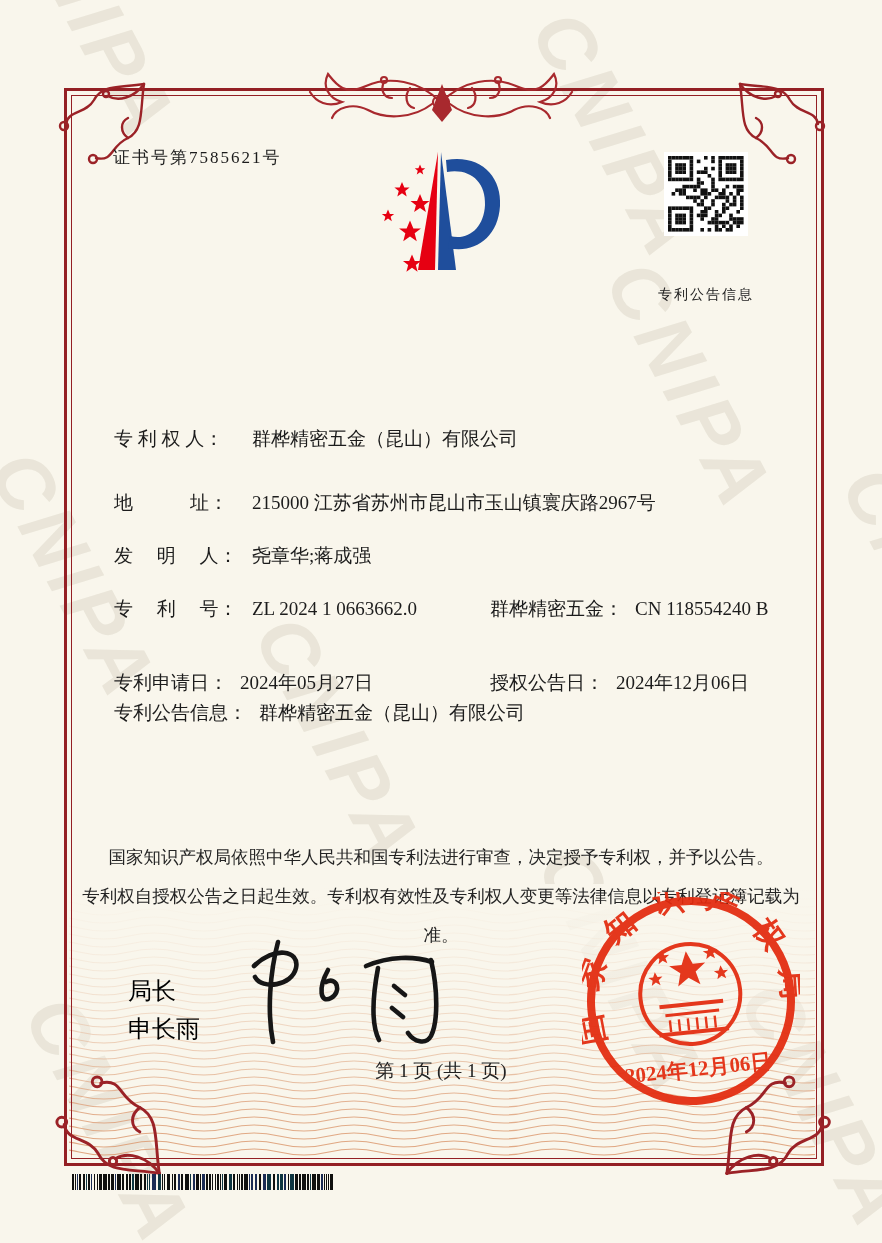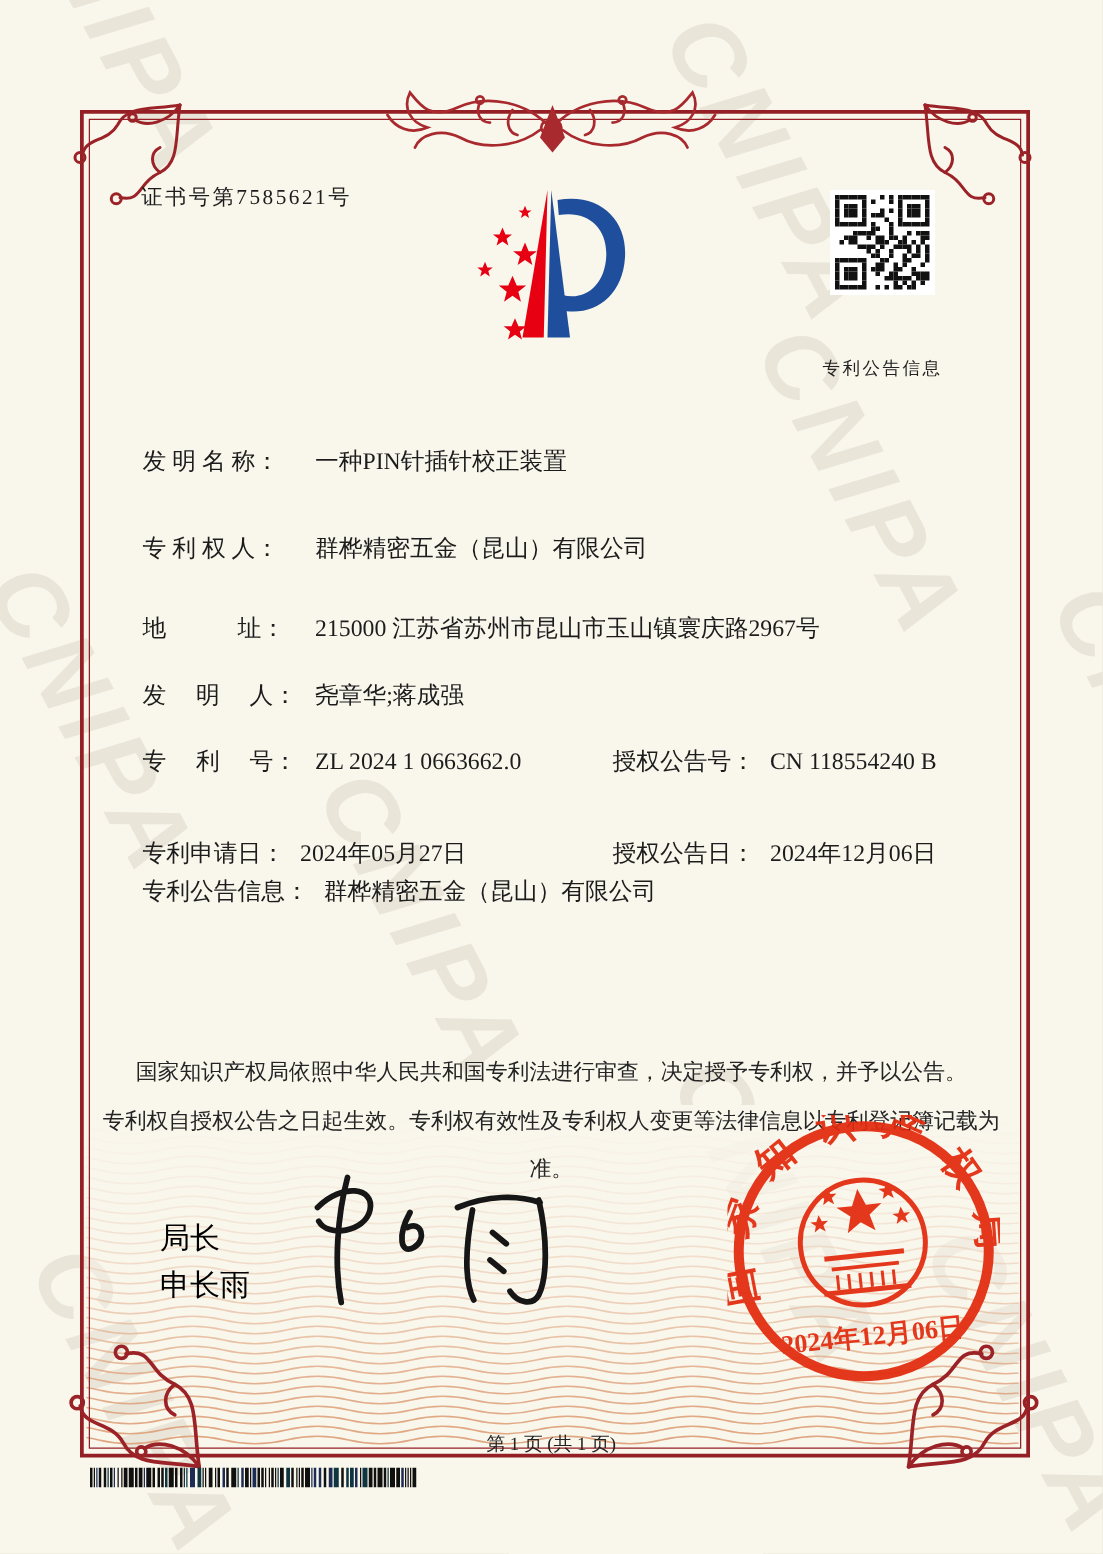--- a/index.html
+++ b/index.html
@@ -37,21 +37,21 @@
   .row .lbl{display:inline-block;}
   .row .lbl.w5{width:126px;}
   .row .val{margin-left:12px;}
   .row .col2{position:absolute;left:376px;top:0;white-space:nowrap;}
   .legal{position:absolute;left:80px;top:838px;width:722px;text-align:center;
     font-size:17.5px;line-height:39px;color:#242424;}
   .officer{position:absolute;left:128px;top:972px;z-index:6;
     font-family:"Liberation Sans","DejaVu Sans",sans-serif;font-size:24px;line-height:38px;color:#000000;}
   .signature{position:absolute;left:238px;top:930px;z-index:6;}
   .seal{position:absolute;left:582px;top:892px;z-index:7;opacity:0.93;}
-  .footer{position:absolute;left:0;top:1146px;width:100%;text-align:center;font-size:15px;color:#222;}
+  .footer{position:absolute;left:0;top:1058px;width:100%;text-align:center;font-size:19px;color:#222;}
   .barcode{position:absolute;left:72px;top:1174px;z-index:6;}
   .hidden-defs{position:absolute;width:0;height:0;overflow:hidden;}
 </style>
 </head>
 <body>
 
 <div class="page">
 
   <svg class="hidden-defs" aria-hidden="true">
     <defs>
@@ -380,35 +380,32 @@
           <rect x="76" y="47.2" width="3.6" height="3.6" fill="#111"></rect>
           <rect x="76" y="50.800000000000004" width="3.6" height="3.6" fill="#111"></rect>
           <rect x="76" y="54.4" width="3.6" height="3.6" fill="#111"></rect>
           <rect x="76" y="65.2" width="3.6" height="3.6" fill="#111"></rect>
           <rect x="76" y="68.8" width="3.6" height="3.6" fill="#111"></rect>
         </svg>
     </div>
     <div class="qr-label">专利公告信息</div>
 
 
-    <div class="row" style="top:356px">
-      <span class="lbl w5">发 明 名 称：</span><span class="val">一种PIN针插针校正装置</span>
-    </div>
     <div class="row" style="top:426px">
       <span class="lbl w5">专 利 权 人：</span><span class="val">群桦精密五金（昆山）有限公司</span>
     </div>
     <div class="row" style="top:490px">
       <span class="lbl w5">地　　　址：</span><span class="val">215000 江苏省苏州市昆山市玉山镇寰庆路2967号</span>
     </div>
     <div class="row" style="top:543px">
       <span class="lbl w5">发　 明　 人：</span><span class="val">尧章华;蒋成强</span>
     </div>
     <div class="row" style="top:596px">
       <span class="lbl w5">专　 利　 号：</span><span class="val">ZL 2024 1 0663662.0</span>
-      <span class="col2"><span>授权公告号：</span><span class="val">CN 118554240 B</span></span>
+      <span class="col2"><span>群桦精密五金：</span><span class="val">CN 118554240 B</span></span>
     </div>
     <div class="row" style="top:670px">
       <span class="lbl">专利申请日：</span><span class="val">2024年05月27日</span>
       <span class="col2"><span>授权公告日：</span><span class="val">2024年12月06日</span></span>
     </div>
     <div class="row" style="top:700px">
       <span class="lbl">专利公告信息：</span><span class="val">群桦精密五金（昆山）有限公司</span>
     </div>
 
     <div class="legal">

